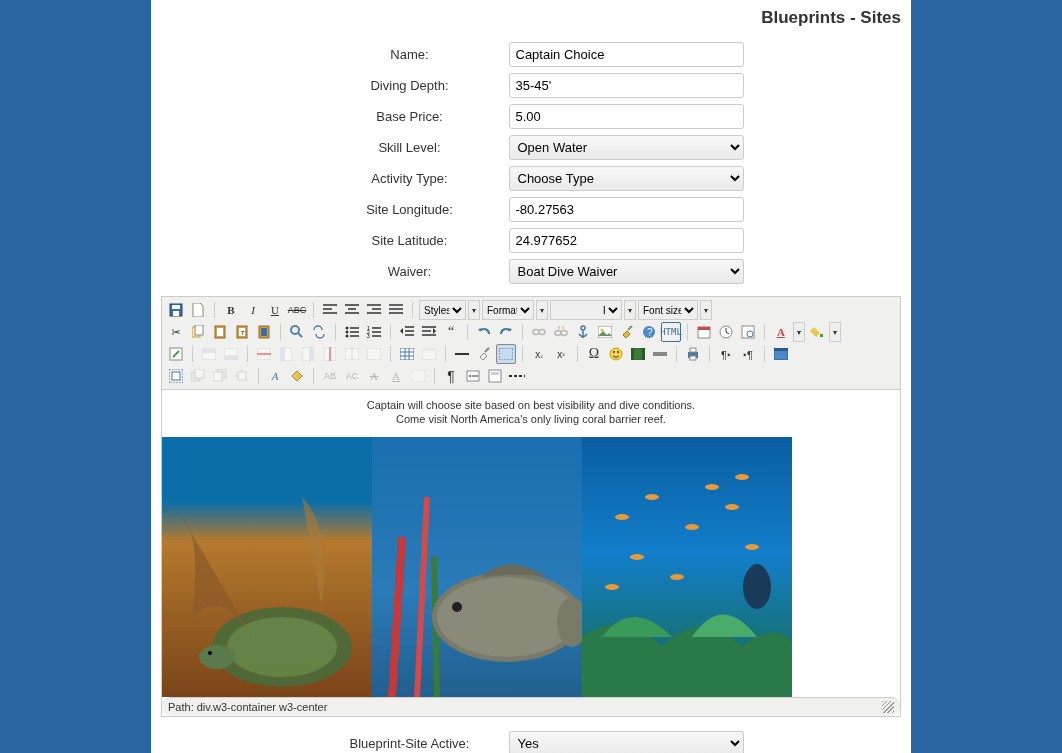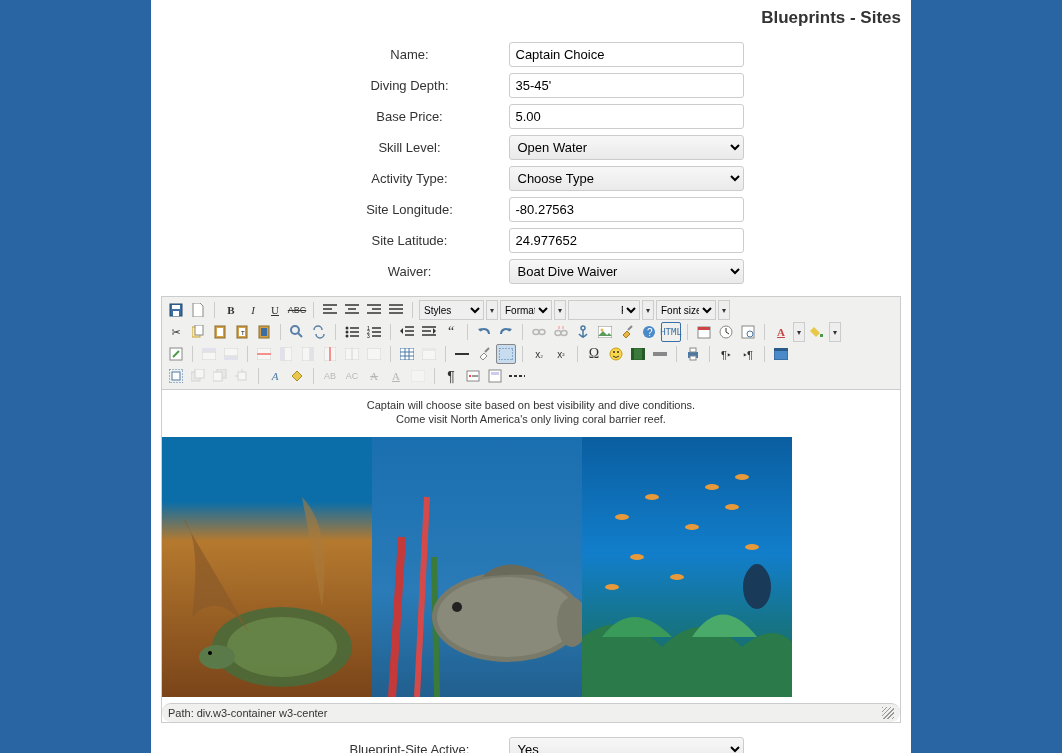--- a/index.html
+++ b/index.html
@@ -85,39 +85,39 @@
     width: 1px;
     height: 16px;
     background: #ccc;
     margin: 0 4px;
   }
   .tb-select {
     font-size: 10px;
     height: 20px;
     border: 1px solid #ccc;
   }
-  .tb-select.styles { width: 65px; }
+  .tb-select.styles { width: 47px; }
   .tb-select.format { width: 52px; }
   .tb-select.fontfam { width: 72px; padding-left: 48px; }
   .tb-select.fontsize { width: 60px; }
   .tb-dd {
     width: 12px;
     height: 20px;
     display: inline-flex;
     align-items: center;
     justify-content: center;
     border: 1px solid #ccc;
     background: #eee;
     font-size: 8px;
     cursor: pointer;
   }
   .lines { stroke: #333; stroke-width: 1.5; }
   .editor-body {
     background: #fff;
-    padding: 8px 0 6px 0;
+    padding: 8px 0 0 0;
     text-align: center;
   }
   .editor-text {
     font-family: "Trebuchet MS", Verdana, sans-serif;
     font-size: 11px;
     line-height: 1.3;
     color: #333;
   }
   .img-row {
     display: flex;

